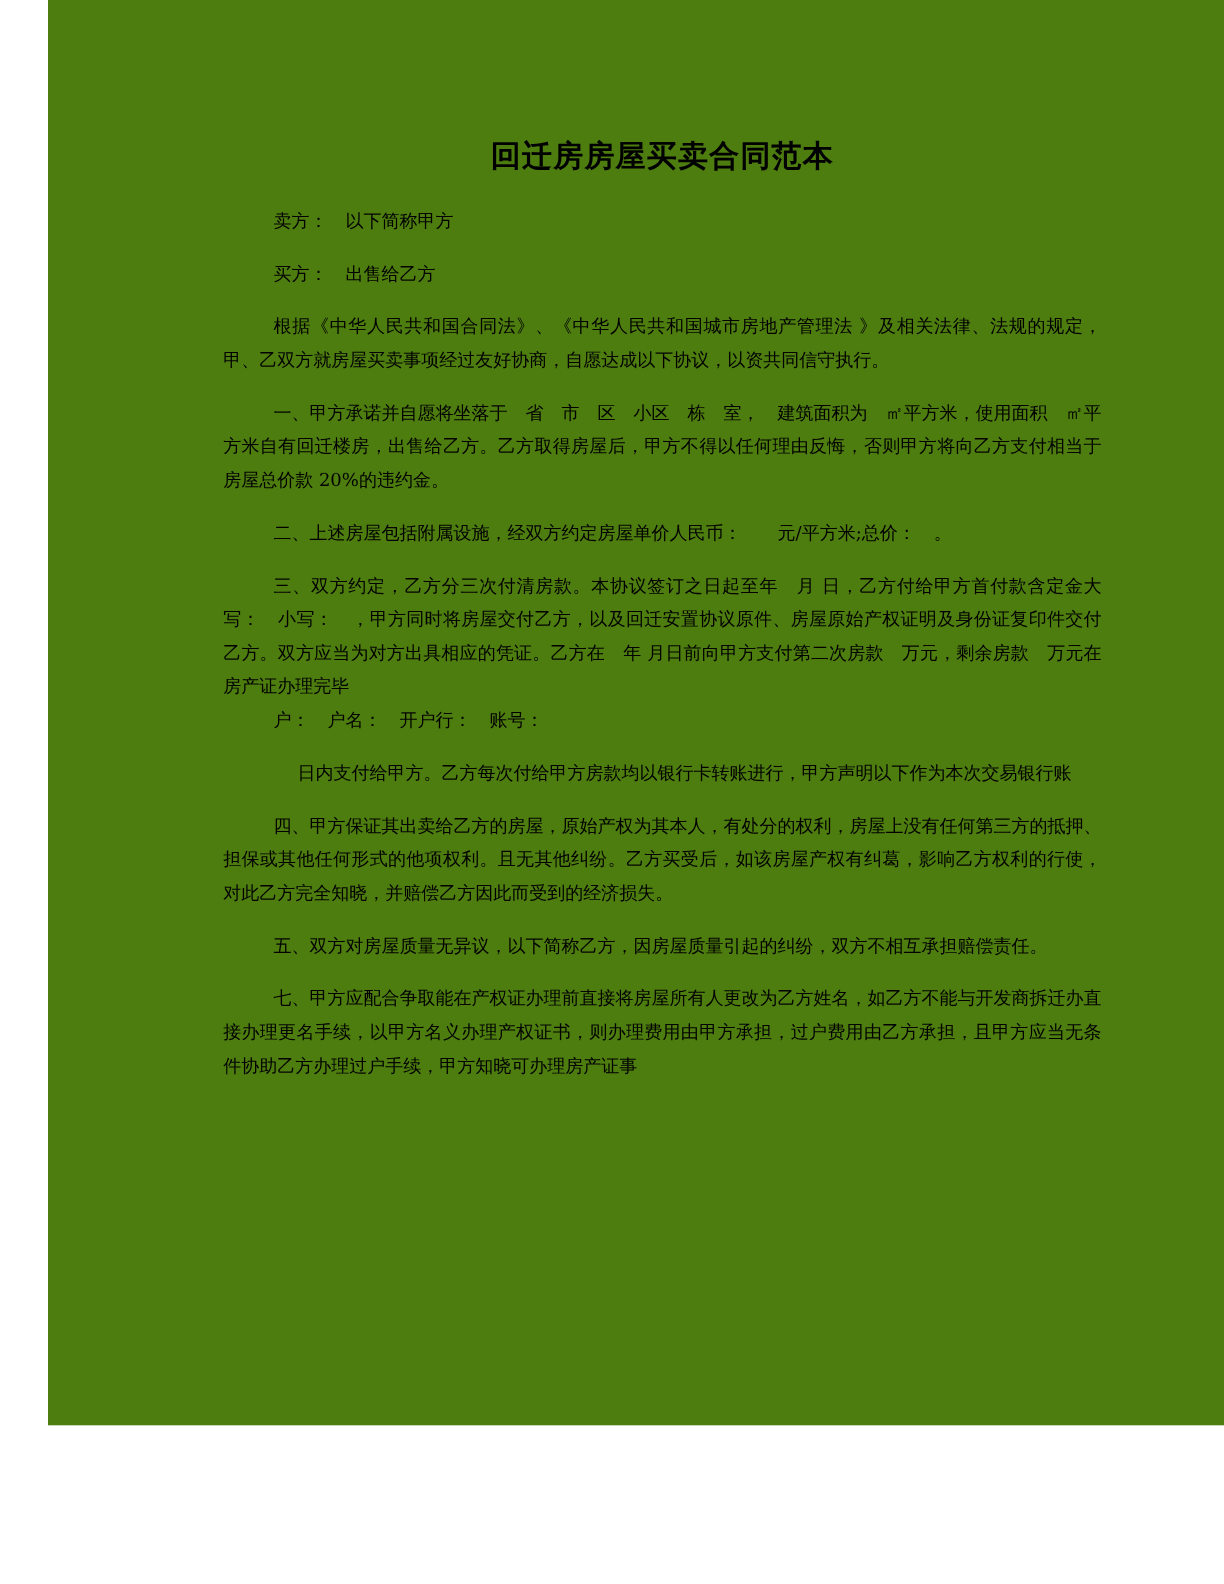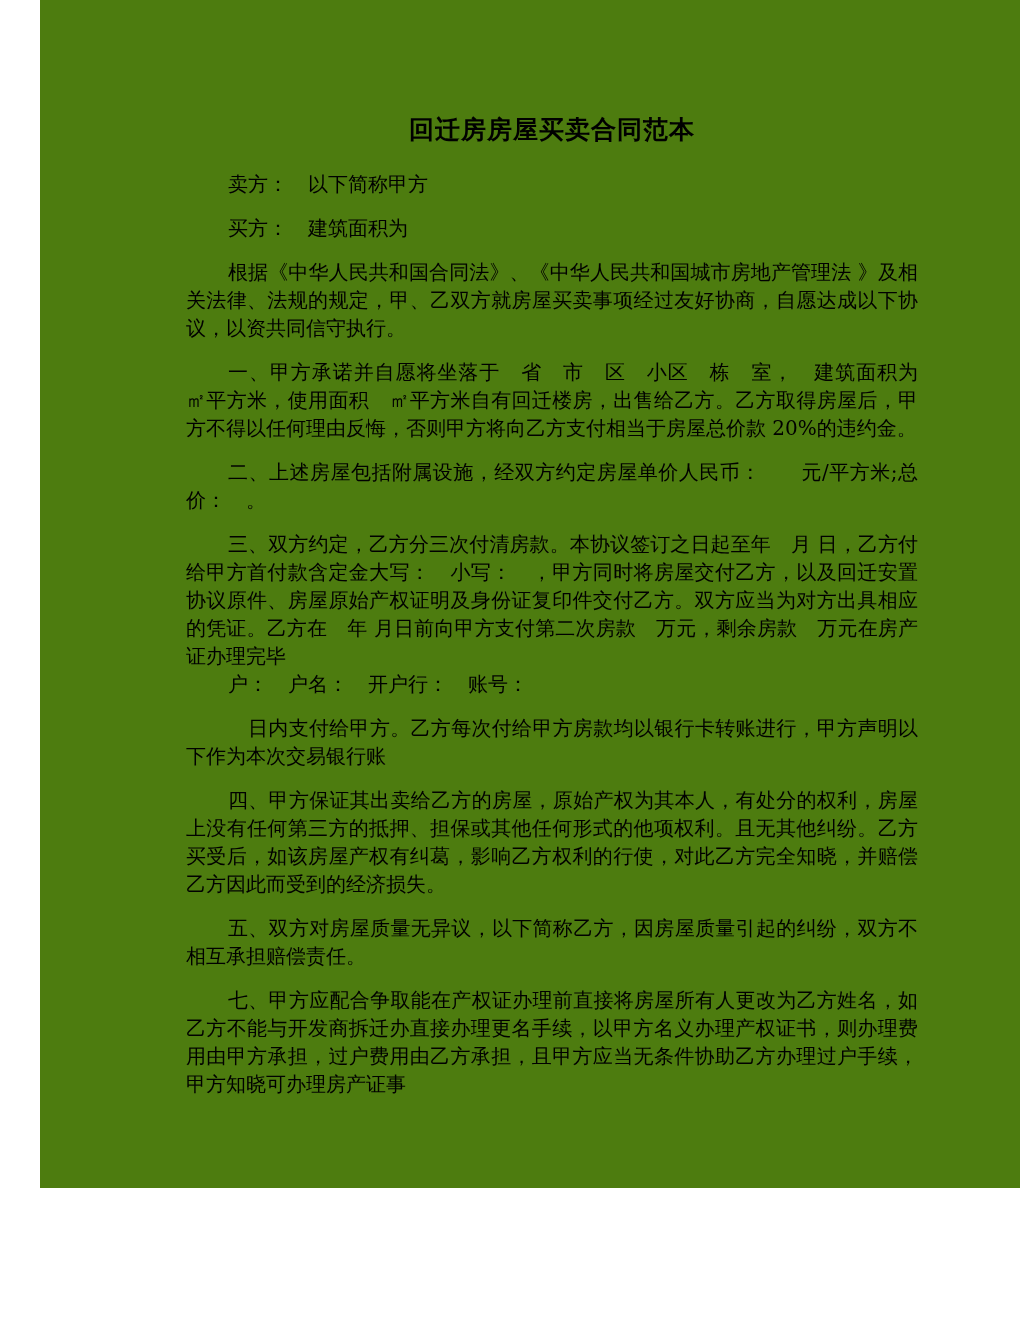--- a/index.html
+++ b/index.html
@@ -21,21 +21,21 @@
   }
   .doc-title {
     font-size: 25px;
     line-height: 36px;
     font-weight: bold;
     text-align: center;
     margin: 0 0 22px 0;
     letter-spacing: 1px;
   }
   .para {
-    font-size: 20px;
+    font-size: 15px;
     line-height: 28px;
     text-align: justify;
     margin: 0 0 16px 0;
     text-indent: 42px;
     word-break: break-all;
   }
   .para.no-gap {
     margin-bottom: 0;
   }
   .para.continuation {
@@ -44,21 +44,21 @@
   }
 </style>
 </head>
 <body>
 
 <div class="page">
   <h1 class="doc-title">回迁房房屋买卖合同范本</h1>
 
   <p class="para">卖方：　以下简称甲方</p>
 
-  <p class="para">买方：　建筑面积为</p>
+  <p class="para">买方：　出售给乙方</p>
 
   <p class="para">根据《中华人民共和国合同法》、《中华人民共和国城市房地产管理法 》及相关法律、法规的规定，甲、乙双方就房屋买卖事项经过友好协商，自愿达成以下协议，以资共同信守执行。</p>
 
   <p class="para">一、甲方承诺并自愿将坐落于　省　市　区　小区　栋　室，　建筑面积为　㎡平方米，使用面积　㎡平方米自有回迁楼房，出售给乙方。乙方取得房屋后，甲方不得以任何理由反悔，否则甲方将向乙方支付相当于房屋总价款 20%的违约金。</p>
 
   <p class="para">二、上述房屋包括附属设施，经双方约定房屋单价人民币：　　元/平方米;总价：　。</p>
 
   <p class="para no-gap">三、双方约定，乙方分三次付清房款。本协议签订之日起至年　月 日，乙方付给甲方首付款含定金大写：　小写：　，甲方同时将房屋交付乙方，以及回迁安置协议原件、房屋原始产权证明及身份证复印件交付乙方。双方应当为对方出具相应的凭证。乙方在　年 月日前向甲方支付第二次房款　万元，剩余房款　万元在房产证办理完毕</p>
 
   <p class="para">户：　户名：　开户行：　账号：</p>

